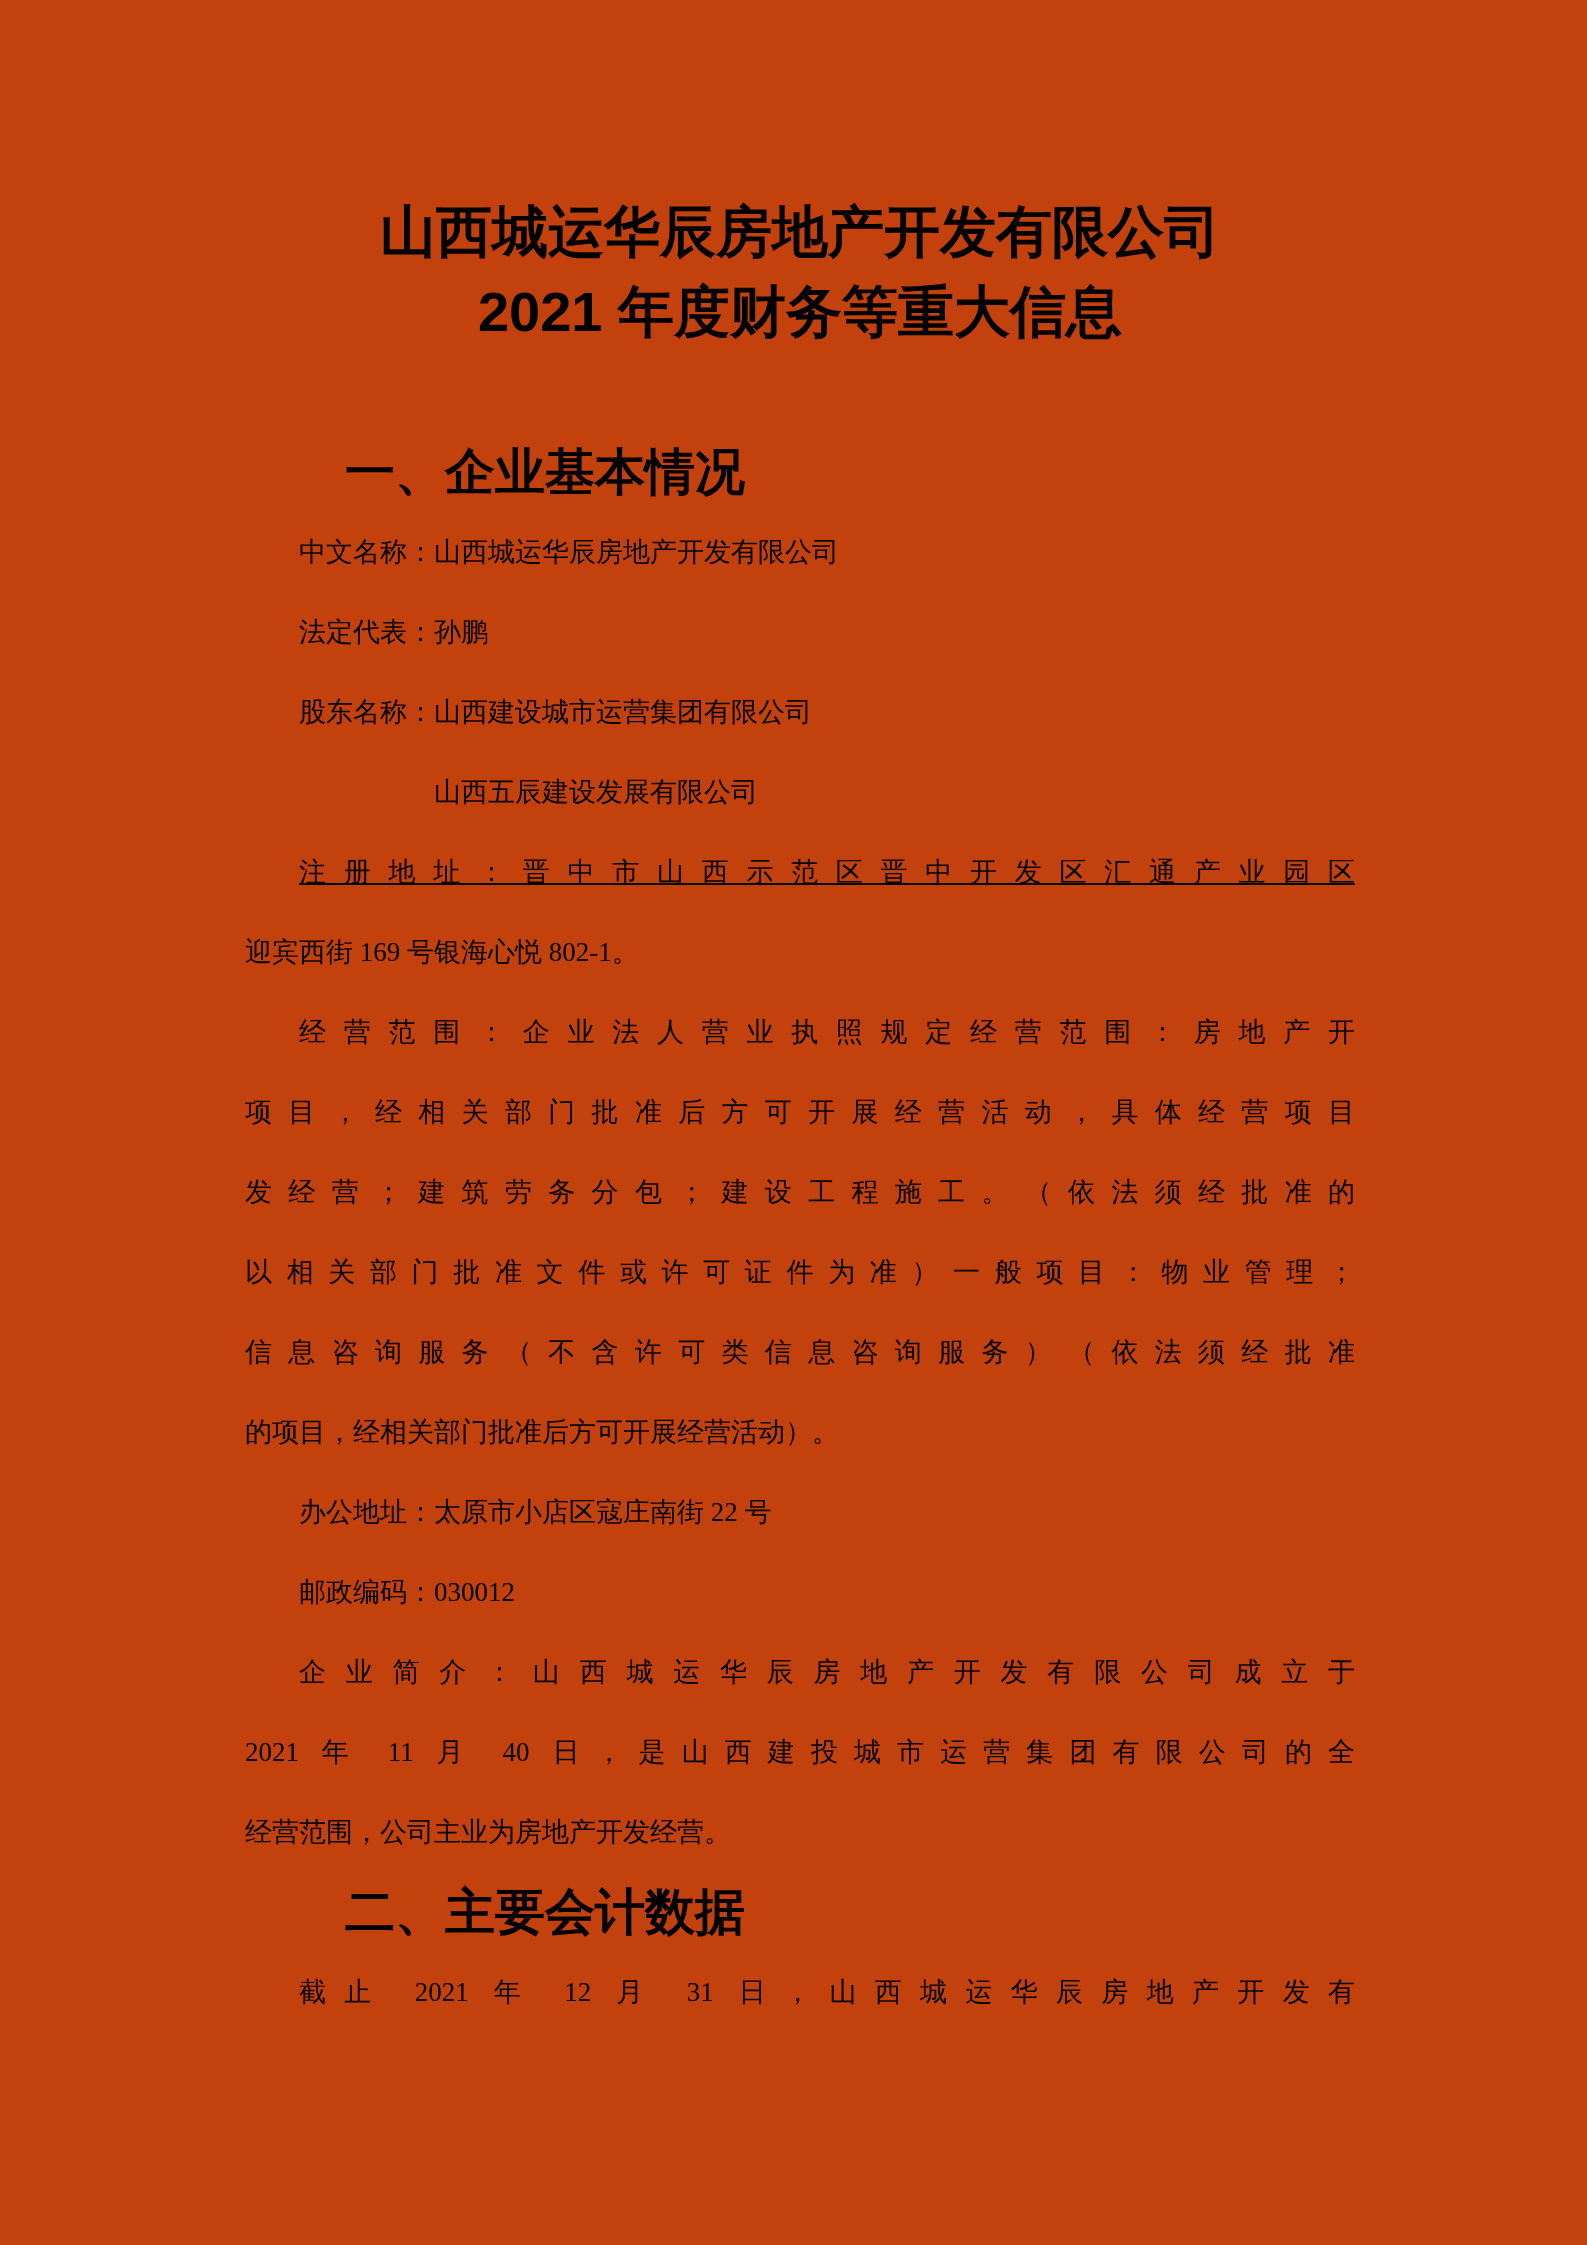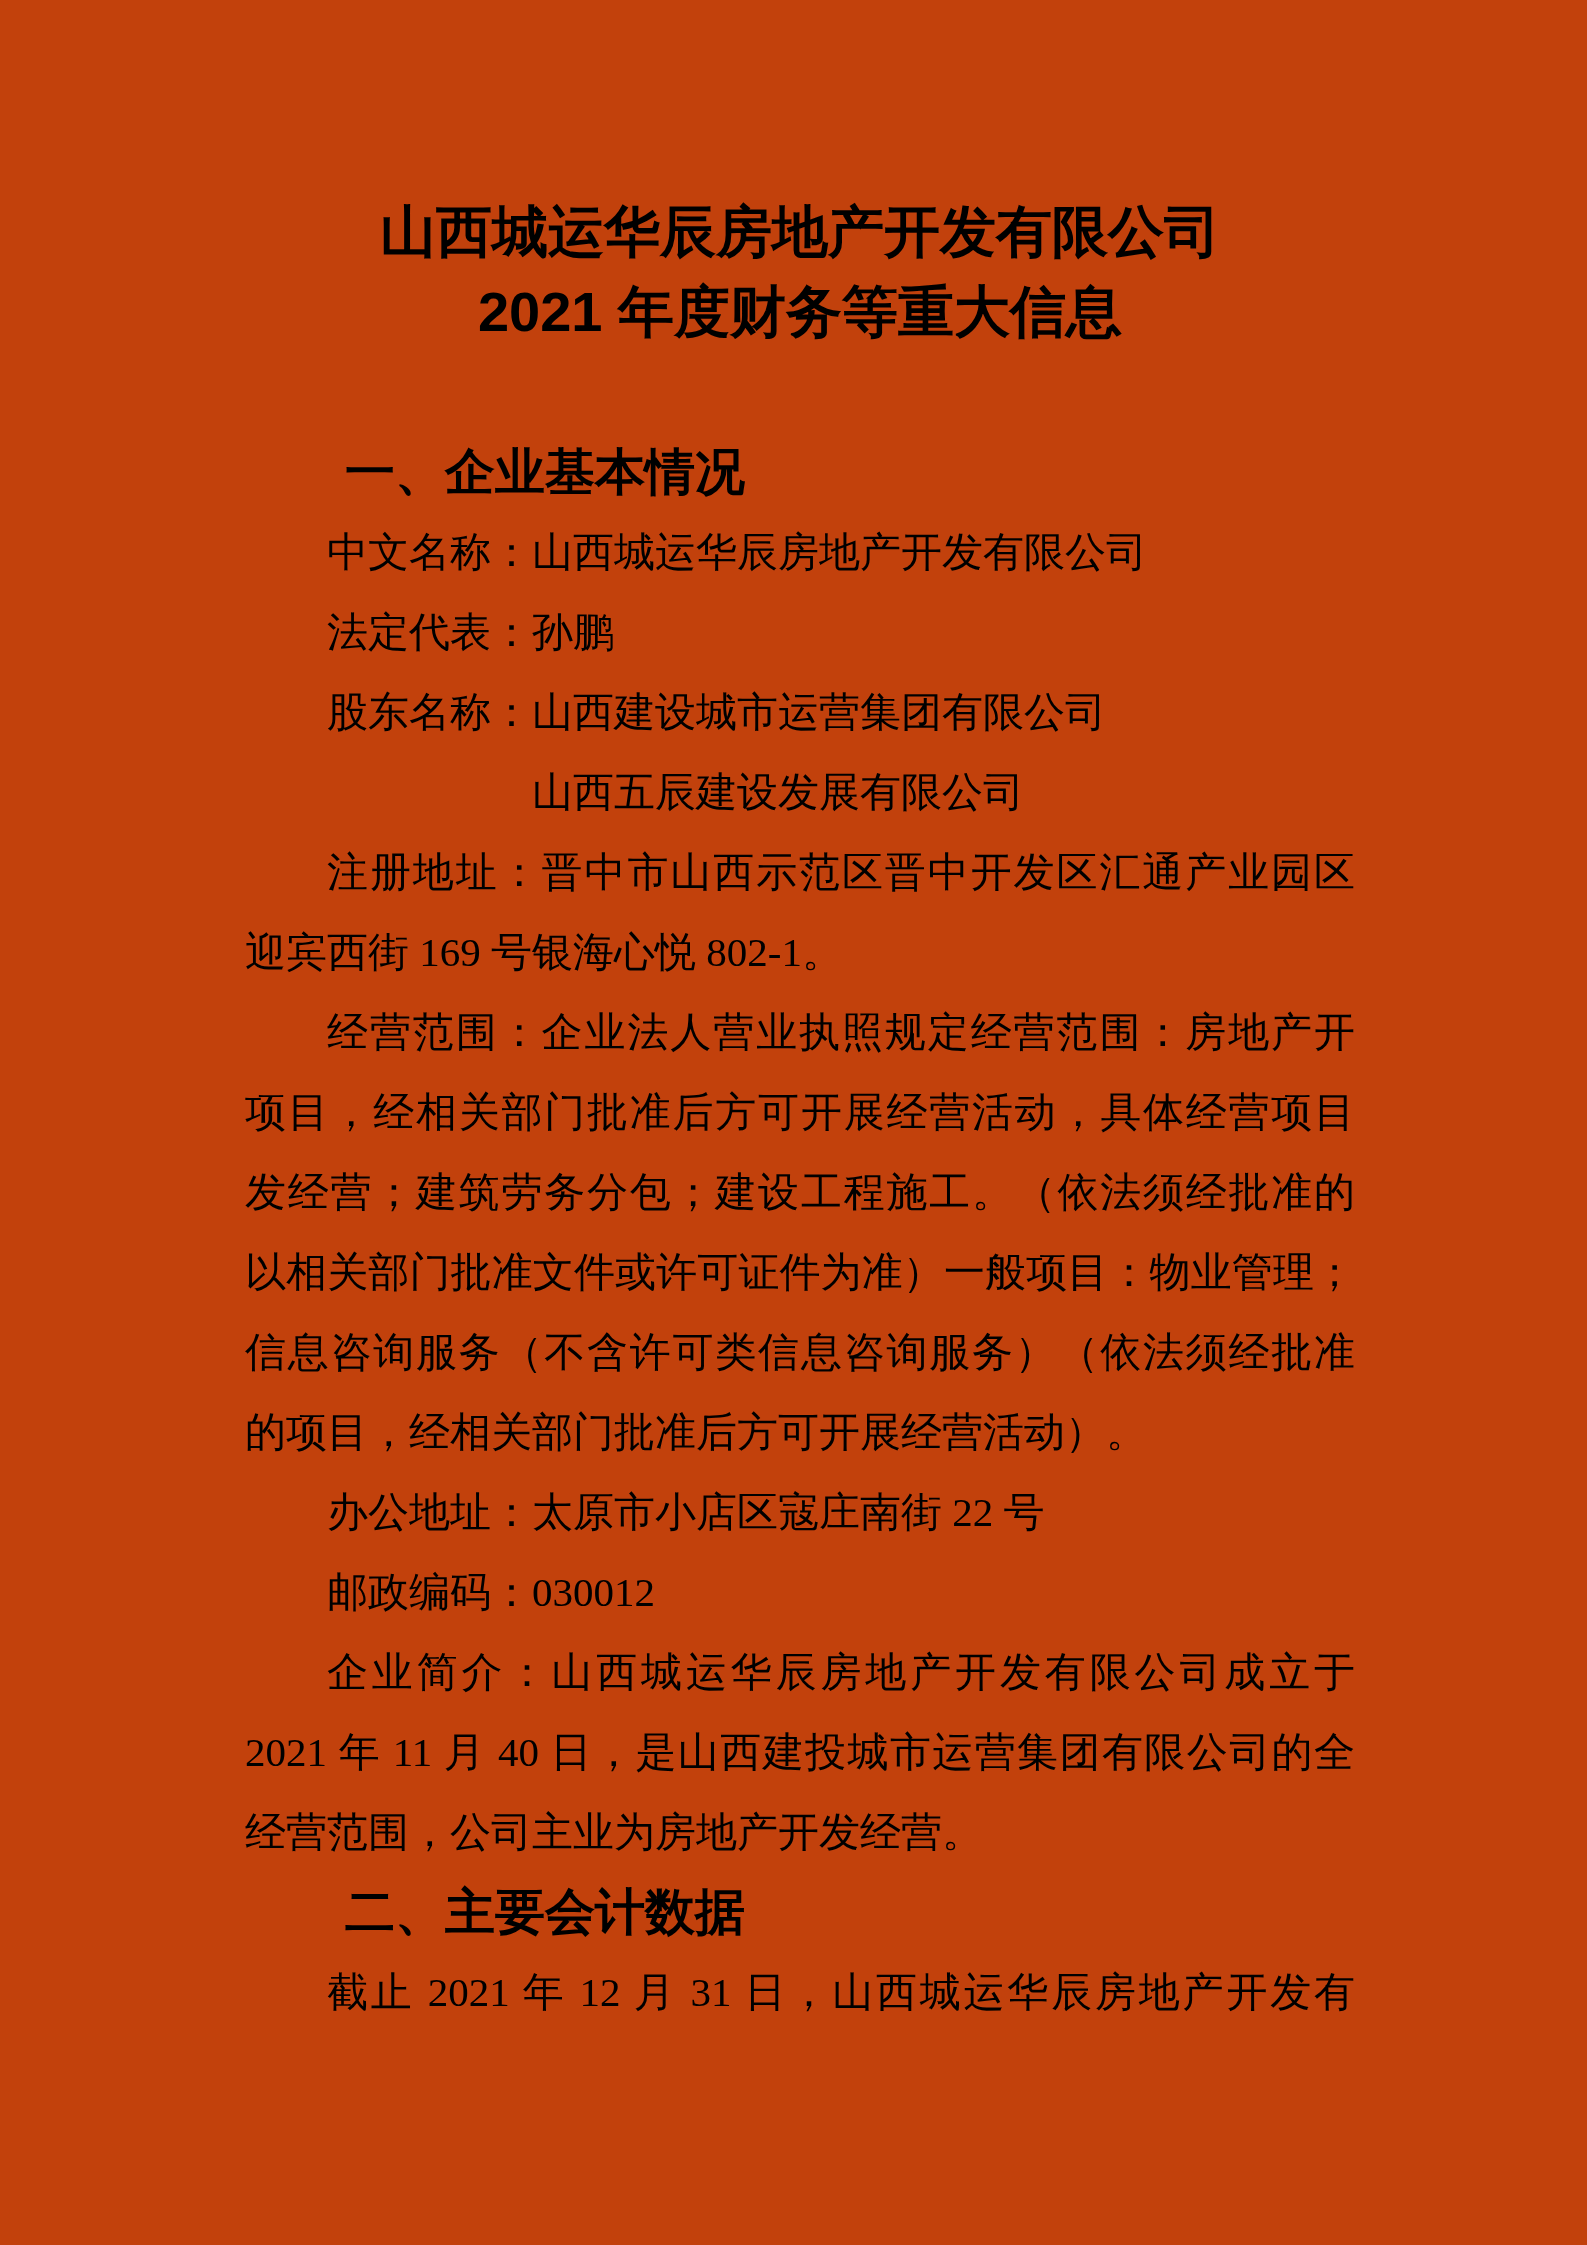--- a/index.html
+++ b/index.html
@@ -30,21 +30,21 @@
   }
   .l-heading {
     font-family: "Liberation Sans", sans-serif;
     font-weight: bold;
     font-size: 50px;
     white-space: nowrap;
   }
   .l-body {
     font-family: "Liberation Serif", serif;
     font-weight: normal;
-    font-size: 41px;
+    font-size: 27px;
   }
   .l-body.nojust { white-space: nowrap; }
   .just {
     text-align: justify;
     text-align-last: justify;
   }
   .spacer { height: 80px; }
 </style>
 </head>
 <body>
@@ -52,21 +52,21 @@
 <div class="page">
   <div class="content" id="content">
       <div class="line t-line">山西城运华辰房地产开发有限公司</div>
       <div class="line t-line">2021 年度财务等重大信息</div>
       <div class="spacer"></div>
       <div class="line l-heading" style="text-indent: 2em;">一、企业基本情况</div>
       <div class="line l-body nojust" style="text-indent: 2em;">中文名称：山西城运华辰房地产开发有限公司</div>
       <div class="line l-body nojust" style="text-indent: 2em;">法定代表：孙鹏</div>
       <div class="line l-body nojust" style="text-indent: 2em;">股东名称：山西建设城市运营集团有限公司</div>
       <div class="line l-body nojust" style="text-indent: 7em;">山西五辰建设发展有限公司</div>
-      <div class="line l-body just" style="text-indent: 2em;">注册地址：晋中市山西示范区晋中开发区汇通产业园区</div>
+      <div class="line l-body just" style="text-indent: 2em; text-decoration: underline;">注册地址：晋中市山西示范区晋中开发区汇通产业园区</div>
       <div class="line l-body nojust">迎宾西街 169 号银海心悦 802-1。</div>
       <div class="line l-body just" style="text-indent: 2em;">经营范围：企业法人营业执照规定经营范围：房地产开</div>
       <div class="line l-body just">项目，经相关部门批准后方可开展经营活动，具体经营项目</div>
       <div class="line l-body just">发经营；建筑劳务分包；建设工程施工。（依法须经批准的</div>
       <div class="line l-body just">以相关部门批准文件或许可证件为准）一般项目：物业管理；</div>
       <div class="line l-body just">信息咨询服务（不含许可类信息咨询服务）（依法须经批准</div>
       <div class="line l-body nojust">的项目，经相关部门批准后方可开展经营活动）。</div>
       <div class="line l-body nojust" style="text-indent: 2em;">办公地址：太原市小店区寇庄南街 22 号</div>
       <div class="line l-body nojust" style="text-indent: 2em;">邮政编码：030012</div>
       <div class="line l-body just" style="text-indent: 2em;">企业简介：山西城运华辰房地产开发有限公司成立于</div>

